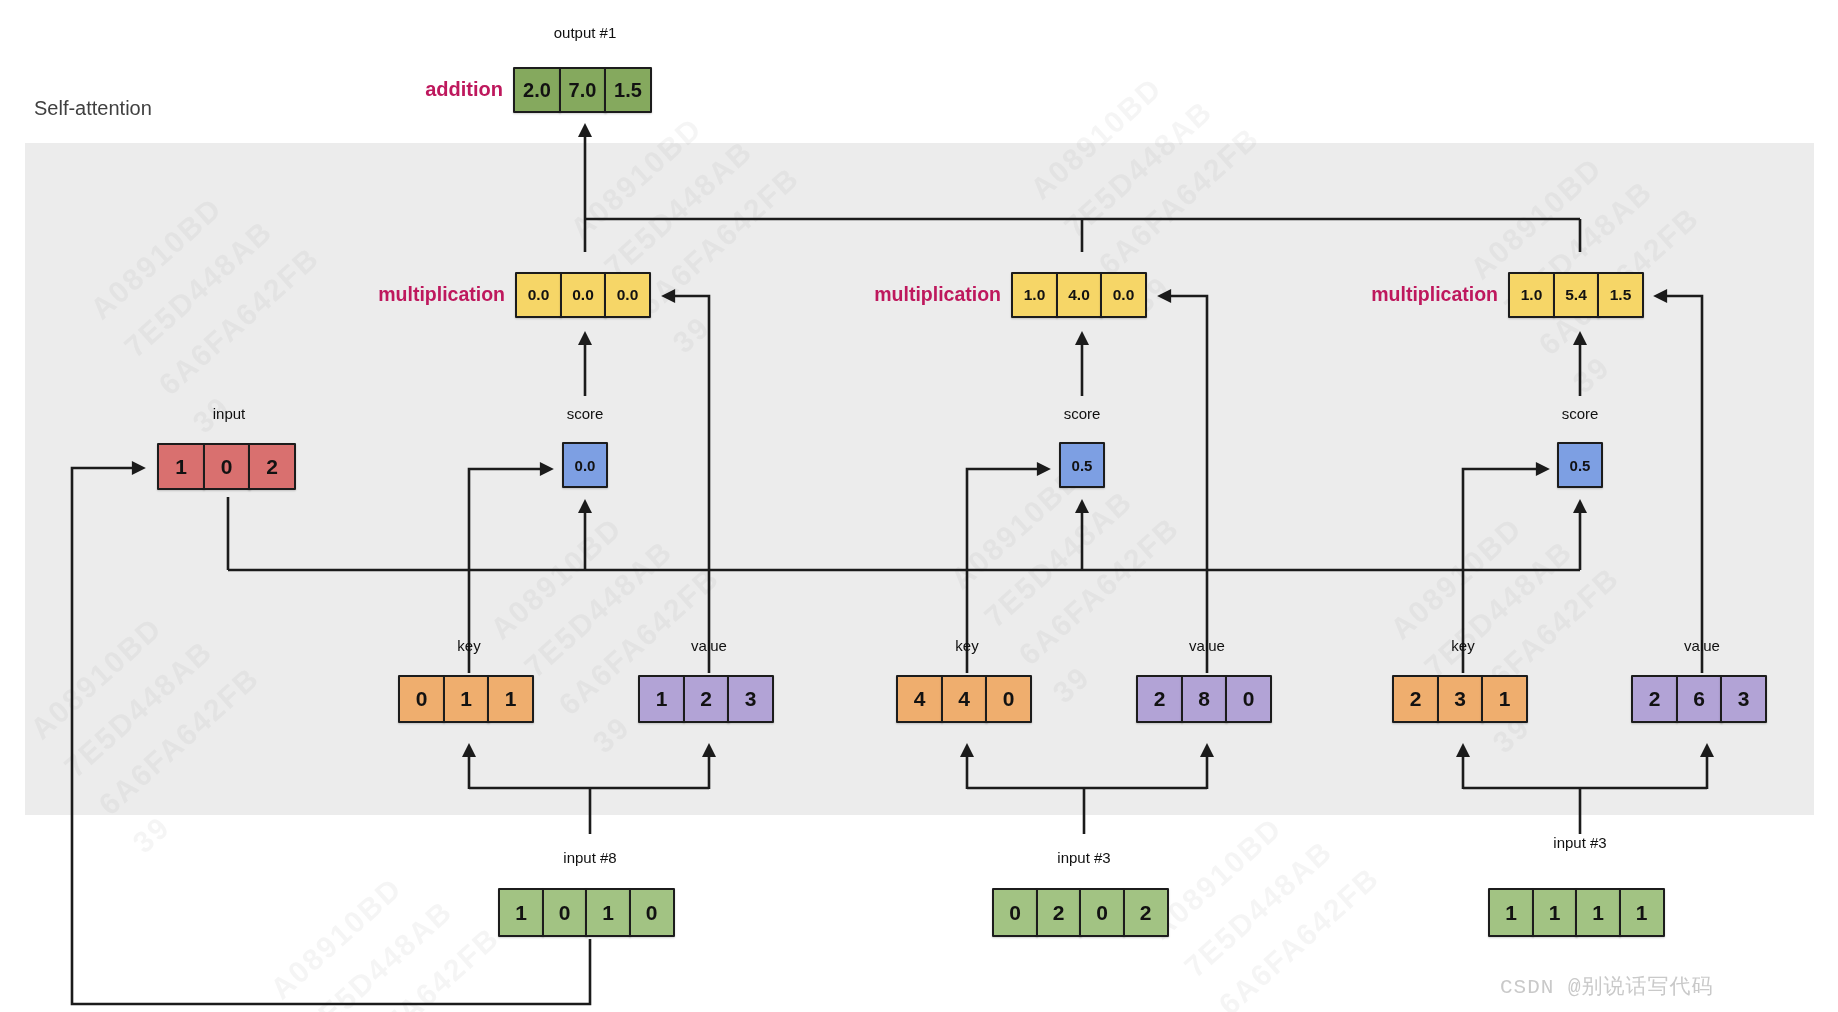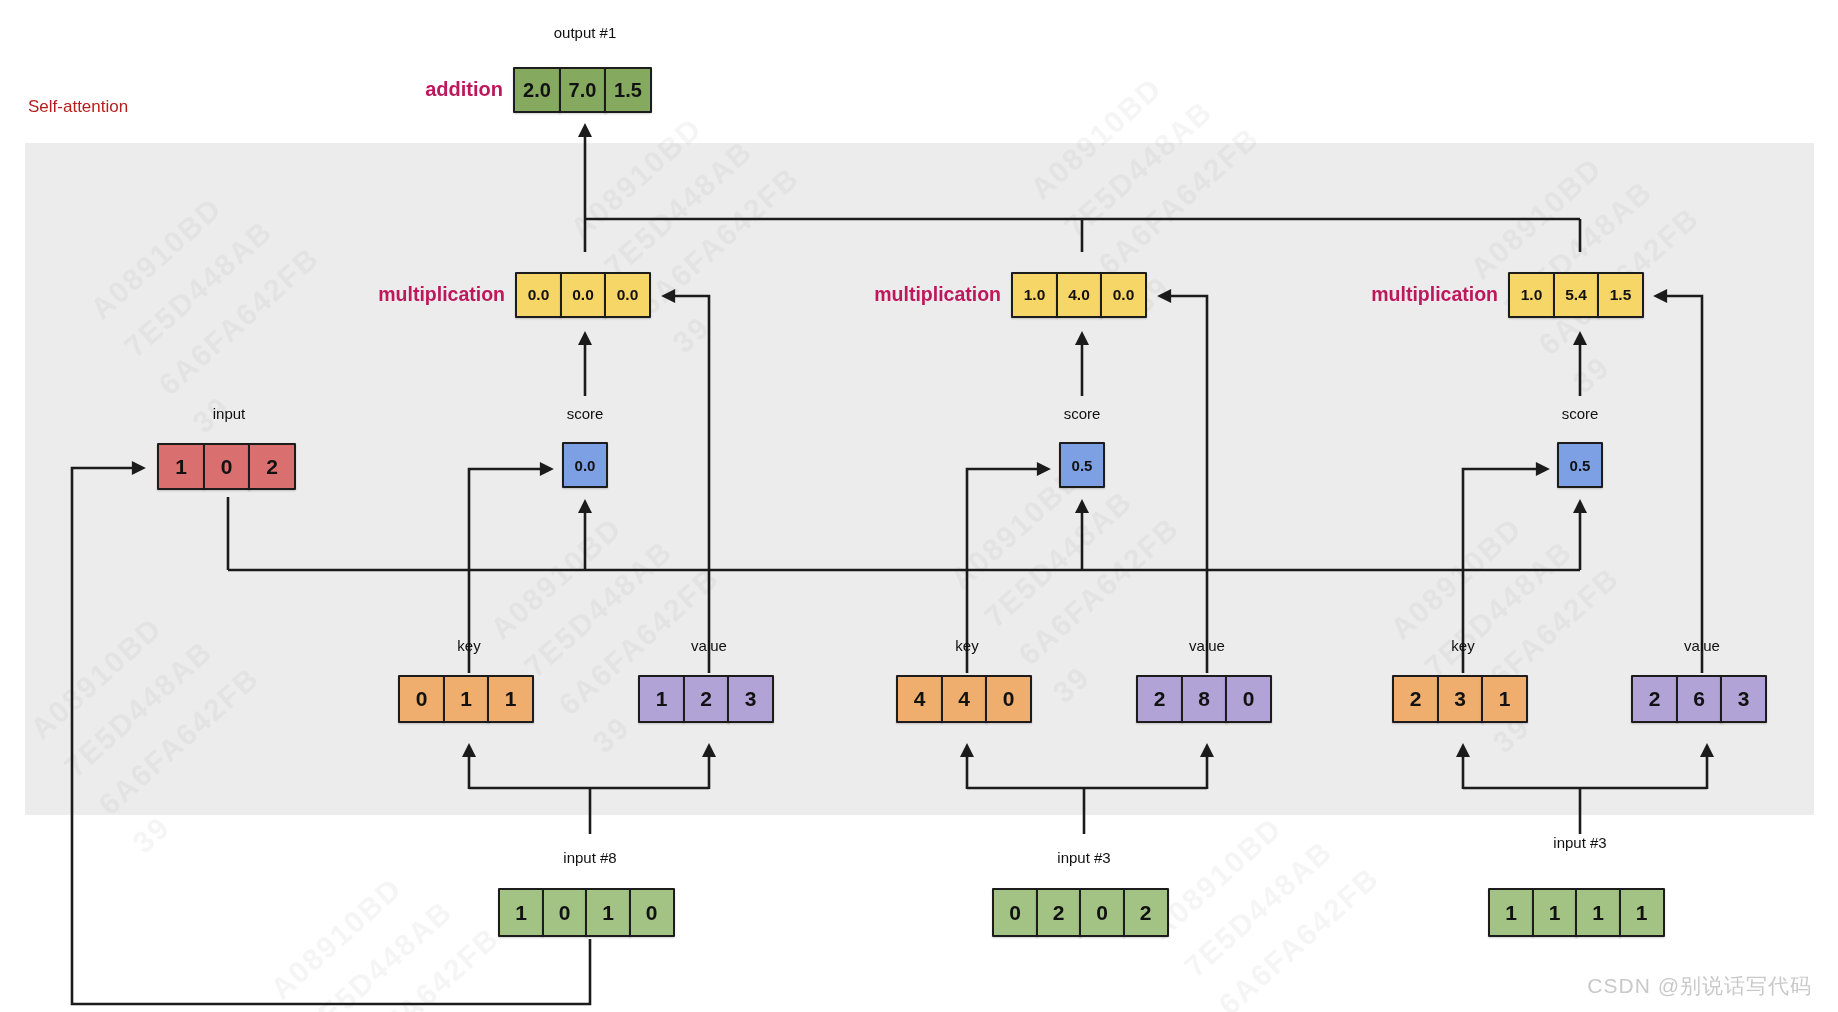--- a/index.html
+++ b/index.html
@@ -26,23 +26,23 @@
   .v-in   .cell{width:46px;height:49px;font-size:21px;}
   .c-outgreen .cell{background:var(--output-green,#85a95e);}
   .c-ingreen  .cell{background:var(--input-green,#a2c383);}
   .c-yellow   .cell{background:var(--mult-yellow,#f6d667);}
   .c-red      .cell{background:var(--query-red,#d9706f);}
   .c-blue     .cell{background:var(--score-blue,#7d9fe3);}
   .c-orange   .cell{background:var(--key-orange,#efae6e);}
   .c-purple   .cell{background:var(--value-purple,#b2a3d6);}
   .lbl{position:absolute;font-size:15px;text-align:center;z-index:3;color:#101010;}
   .oplbl{position:absolute;font-size:19.5px;font-weight:bold;text-align:right;z-index:3;color:#be185d;}
-  .title{position:absolute;left:28px;top:97px;font-size:17px;z-index:3;color:#b91c1c;}
-  .csdn{position:absolute;left:1500px;top:972px;width:312px;text-align:right;font-size:21px;
-        color:#c9c9c9;z-index:4;letter-spacing:1px;}
+  .title{position:absolute;left:34px;top:97px;font-size:20px;z-index:3;color:#404040;}
+  .csdn{position:absolute;left:1500px;top:972px;width:312px;font-size:21px;
+        color:#c9c9c9;z-index:4;letter-spacing:1px;font-family:Liberation Mono, monospace;}
 </style>
 </head>
 <body>
 
 <div id="stage">
 
   <div class="panel"></div>
 
   <div class="wm" style="left: 120px; top: 200px; white-space: pre;">A08910BD
 7E5D448AB

